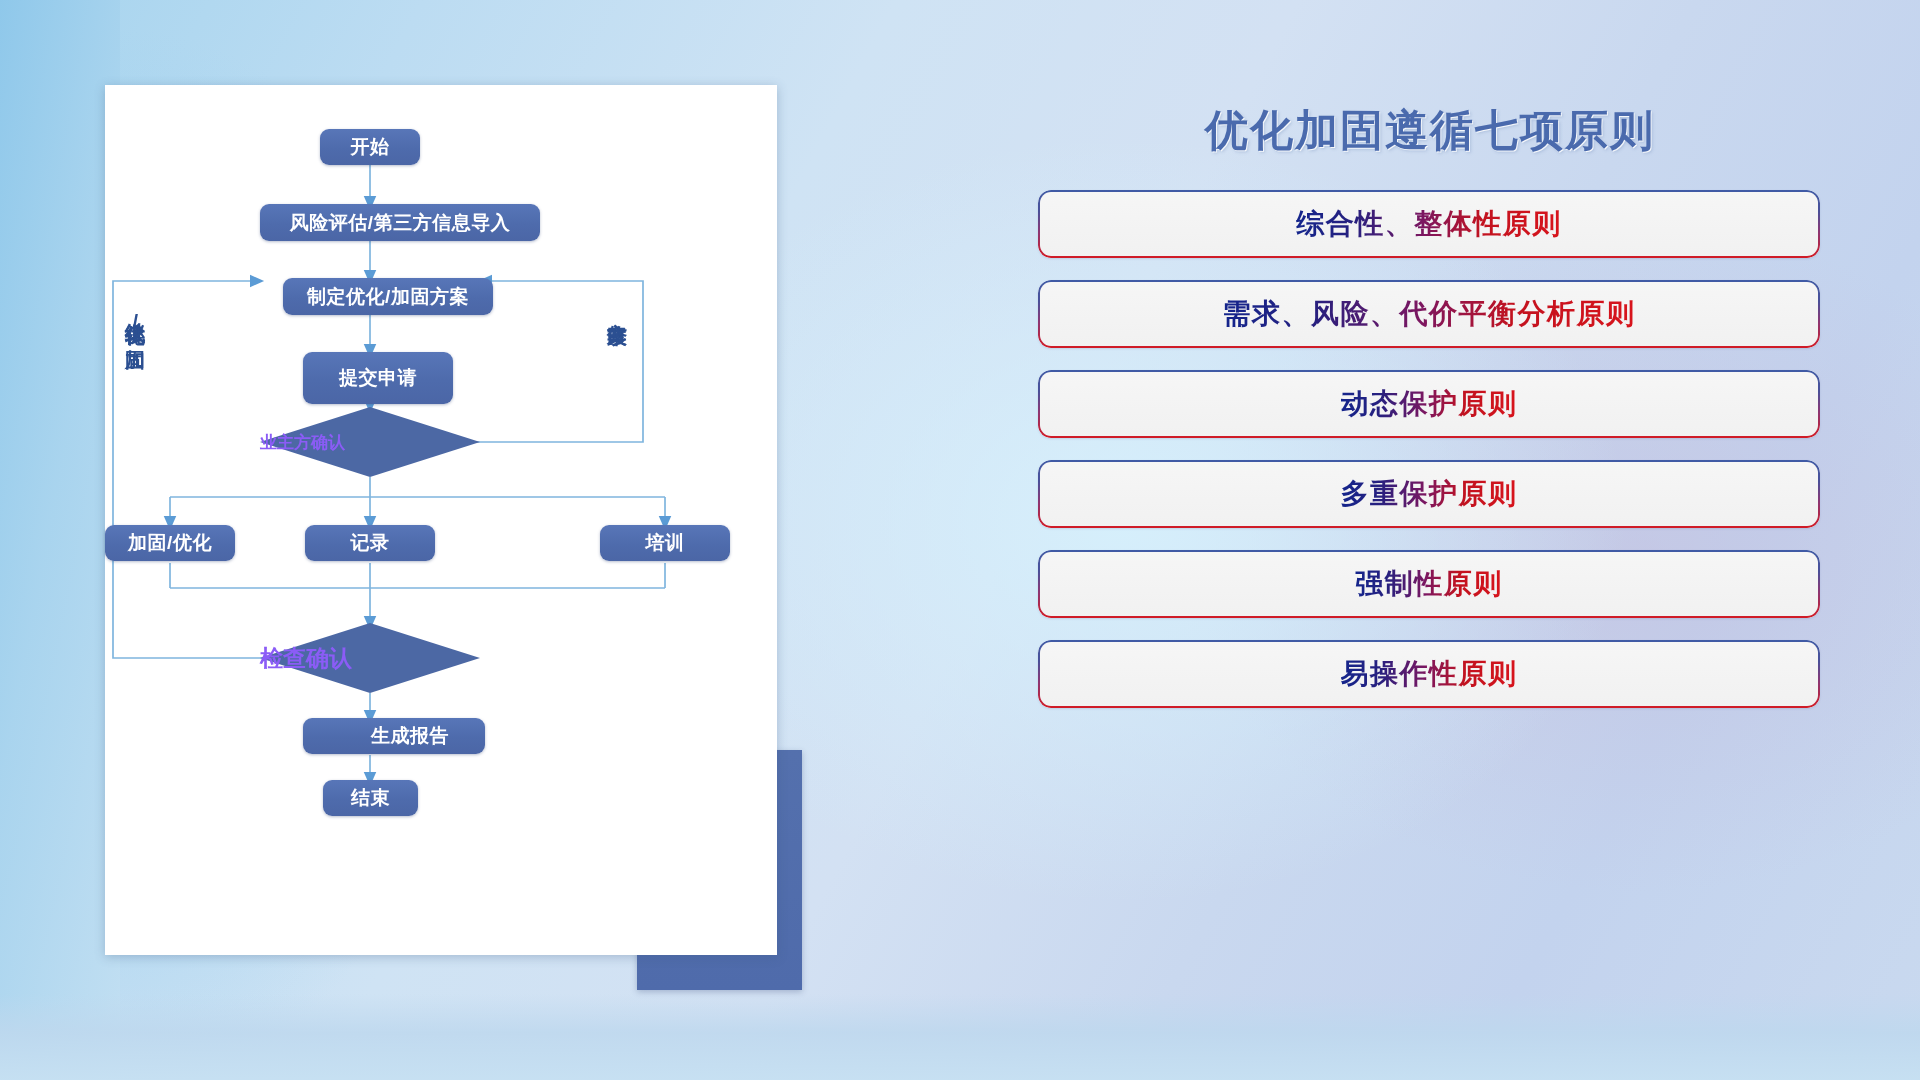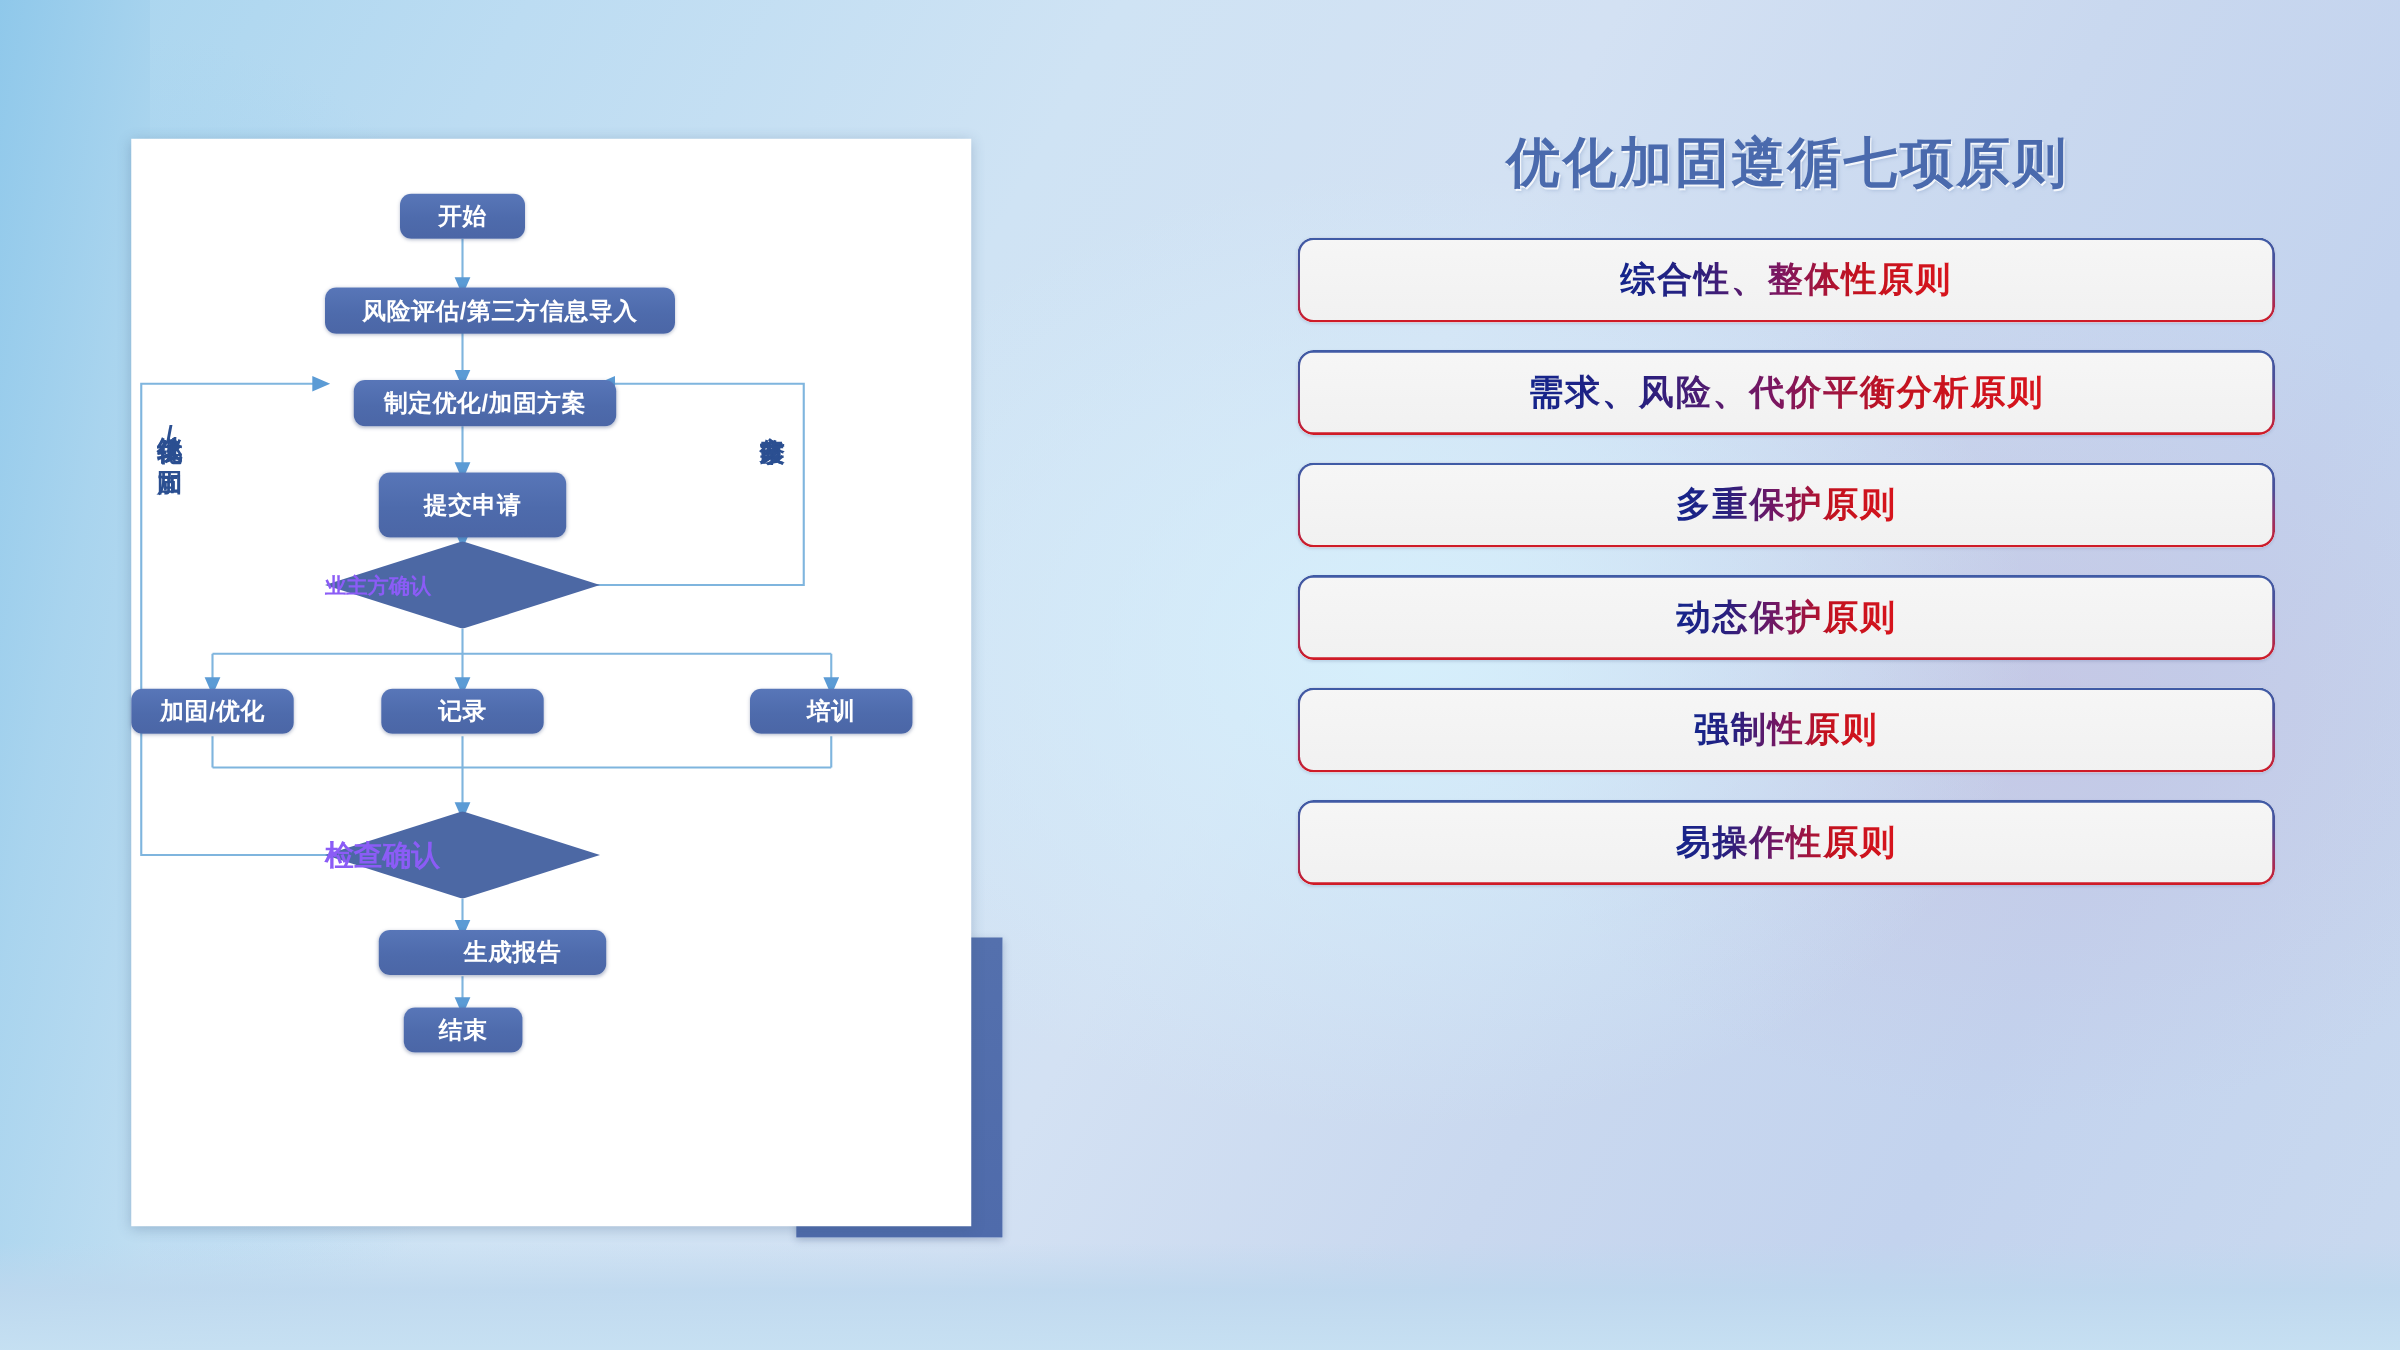--- a/index.html
+++ b/index.html
@@ -27,21 +27,21 @@
     background:linear-gradient(180deg,rgba(198,222,240,0) 0%,rgba(190,216,238,.85) 45%,rgba(198,224,242,.95) 100%);
   }
 
   
   #accent-rect{
     position:absolute;left:637px;top:750px;width:165px;height:240px;
     background:linear-gradient(180deg,#5470ad 0%,#4f6bab 100%);
     box-shadow:0 2px 6px rgba(40,60,110,.28);
   }
   #flow-panel{
-    position:absolute;left:105px;top:111px;width:672px;height:870px;
+    position:absolute;left:105px;top:85px;width:672px;height:870px;
     background:#ffffff;
     box-shadow:0 2px 10px rgba(60,90,130,.30);
   }
   #flow-svg{position:absolute;left:0;top:0;}
 
   .node{
     position:absolute;display:flex;align-items:center;justify-content:center;
     background:linear-gradient(180deg,#5876b8 0%,#4e6bac 55%,#4b66a6 100%);
     color:#ffffff;font-weight:bold;border-radius:9px;
     box-shadow:0 1px 3px rgba(45,65,115,.35);
@@ -202,27 +202,27 @@
 
       <div class="pcard">
         <span>综合性、整体性原则</span>
       </div>
 
       <div class="pcard">
         <span>需求、风险、代价平衡分析原则</span>
       </div>
 
       <div class="pcard">
+        <span>动态保护原则</span>
+      </div>
+
+      <div class="pcard">
         <span>多重保护原则</span>
       </div>
 
-      <div class="pcard">
-        <span>动态保护原则</span>
-      </div>
-
 
       <div class="pcard">
         <span>强制性原则</span>
       </div>
 
       <div class="pcard">
         <span>易操作性原则</span>
       </div>
 
     </div>

